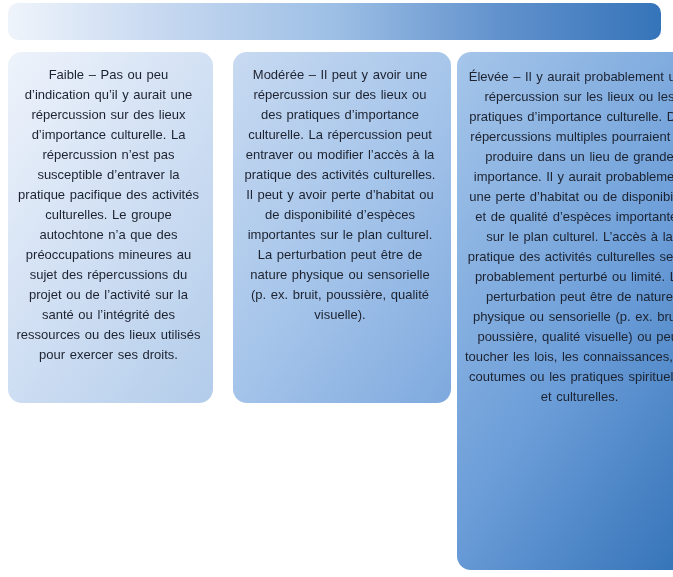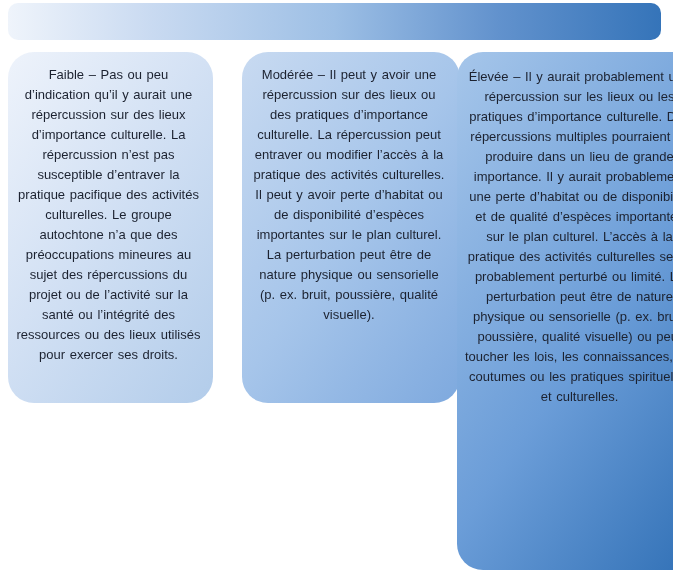--- a/index.html
+++ b/index.html
@@ -21,37 +21,37 @@
     top: 3px;
     width: 653px;
     height: 37px;
     border-radius: 10px;
     background: linear-gradient(90deg, #eff4fb 0%, #c9daf1 22%, #9dbfe5 50%, #62 92cd 75%, #3574b9 100%);
     background: linear-gradient(90deg, #eff4fb 0%, #c9daf1 22%, #9dbfe5 50%, #6292cd 75%, #3574b9 100%);
   }
   .card {
     position: absolute;
     top: 52px;
-    border-radius: 26px;
+    border-radius: 14px;
     box-sizing: border-box;
     padding: 13px 12px 10px 8px;
     color: #1c2230;
     font-size: 13px;
     line-height: 20px;
     text-align: center;
     word-spacing: 1px;
   }
   .card-faible {
     left: 8px;
     width: 205px;
     height: 351px;
     background: linear-gradient(125deg, #eef3fb 0%, #d3e1f4 45%, #b2ccea 100%);
   }
   .card-moderee {
-    left: 242px;
+    left: 233px;
     width: 218px;
     height: 351px;
     background: linear-gradient(125deg, #c8daf1 0%, #a6c5ea 50%, #7ea9de 100%);
   }
   .card-elevee {
     left: 457px;
     width: 249px;
     height: 518px;
     background: linear-gradient(125deg, #a6c6ea 0%, #6b9dd8 55%, #2f6fb5 100%);
     padding-top: 15px;

